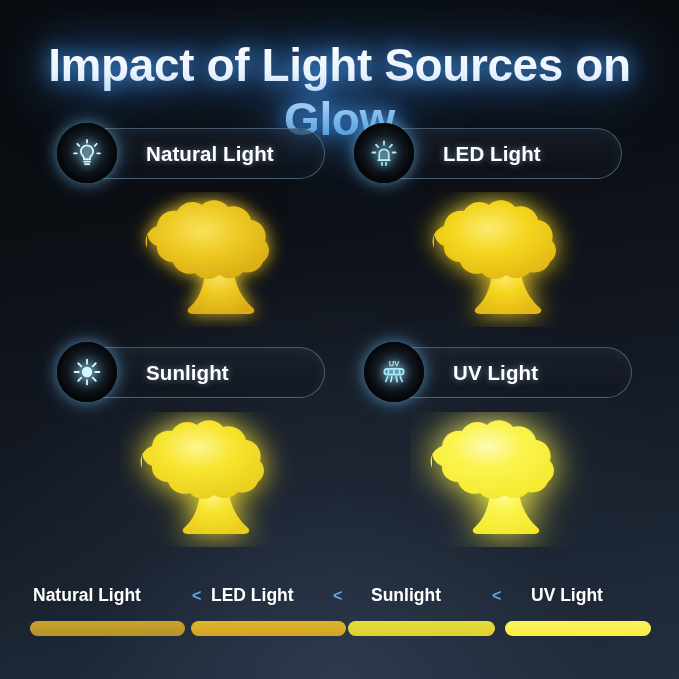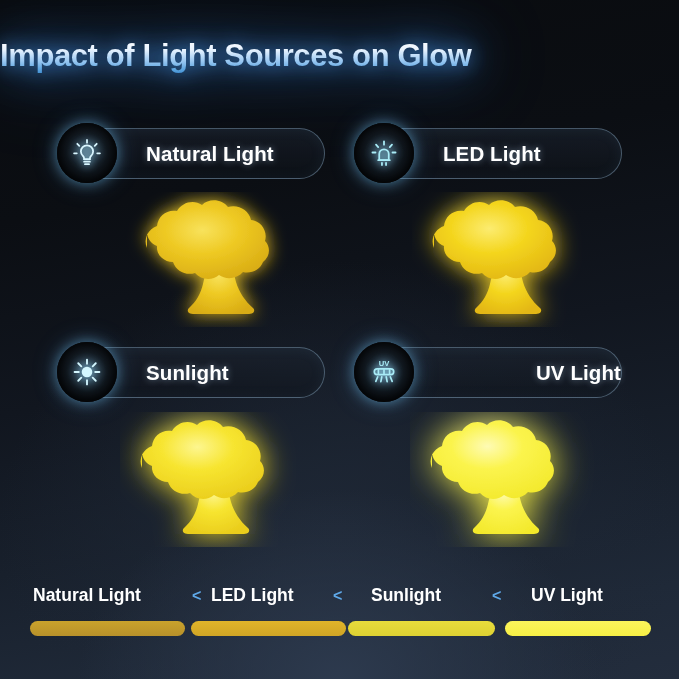--- a/index.html
+++ b/index.html
@@ -10,22 +10,22 @@
   }
   #stage{
     position:relative;width:679px;height:679px;overflow:hidden;
     background:
       radial-gradient(ellipse 55% 40% at 50% 100%, #2d3a4e 0%, rgba(45,58,78,0) 70%),
       radial-gradient(ellipse 70% 55% at 50% 78%, #1e2735 0%, rgba(30,39,53,0) 72%),
       linear-gradient(170deg, #090b0e 0%, #0b0e13 28%, #11161f 52%, #18202c 72%, #1f2938 88%, #232d3d 100%);
   }
   
   #title{
-    position:absolute;left:0;top:38px;width:679px;
-    font-size:31px;font-weight:bold;letter-spacing:-0.4px;
+    position:absolute;left:0;top:38px;width:679px;text-align:center;
+    font-size:46px;font-weight:bold;letter-spacing:-0.4px;
     background:linear-gradient(180deg,#ffffff 0%,#eaf4ff 32%,#9fcbf3 62%,#5ba4e0 88%,#3e8cd0 100%);
     -webkit-background-clip:text;background-clip:text;color:transparent;
     -webkit-text-fill-color:transparent;
     filter:drop-shadow(0 0 10px rgba(70,150,235,.95)) drop-shadow(0 0 22px rgba(50,130,220,.60)) drop-shadow(0 0 38px rgba(40,110,200,.35));
   }
   
   .pill{
     position:absolute;height:49px;width:265px;
     border:1px solid rgba(150,185,215,.42);
     border-radius:26px;
@@ -41,21 +41,21 @@
     display:flex;align-items:center;justify-content:center;
   }
   .pill .badge svg{filter:drop-shadow(0 0 4px rgba(160,225,255,.95)) drop-shadow(0 0 9px rgba(110,200,255,.65));}
   .pill .ptext{
     margin-left:87px;color:#ffffff;font-size:20.5px;font-weight:bold;letter-spacing:.1px;
     text-shadow:0 0 7px rgba(190,225,255,.45);
   }
   #pill0{left:58px;top:128px;}
   #pill1{left:355px;top:128px;}
   #pill2{left:58px;top:347px;}
-  #pill3{left:355px;top:347px;justify-content:flex-end;}
+  #pill3{left:365px;top:347px;}
   
   .brocwrap{position:absolute;width:190px;height:135px;}
   #broc0{left:125px;top:192px;}
   #broc1{left:412px;top:192px;}
   #broc2{left:120px;top:412px;}
   #broc3{left:410px;top:412px;}
   .brocwrap svg{width:190px;height:135px;display:block;}
   
   #bottom{position:absolute;left:0;bottom:0;width:679px;height:104px;}
   #legend{position:absolute;left:0;top:10px;width:679px;height:34px;}

